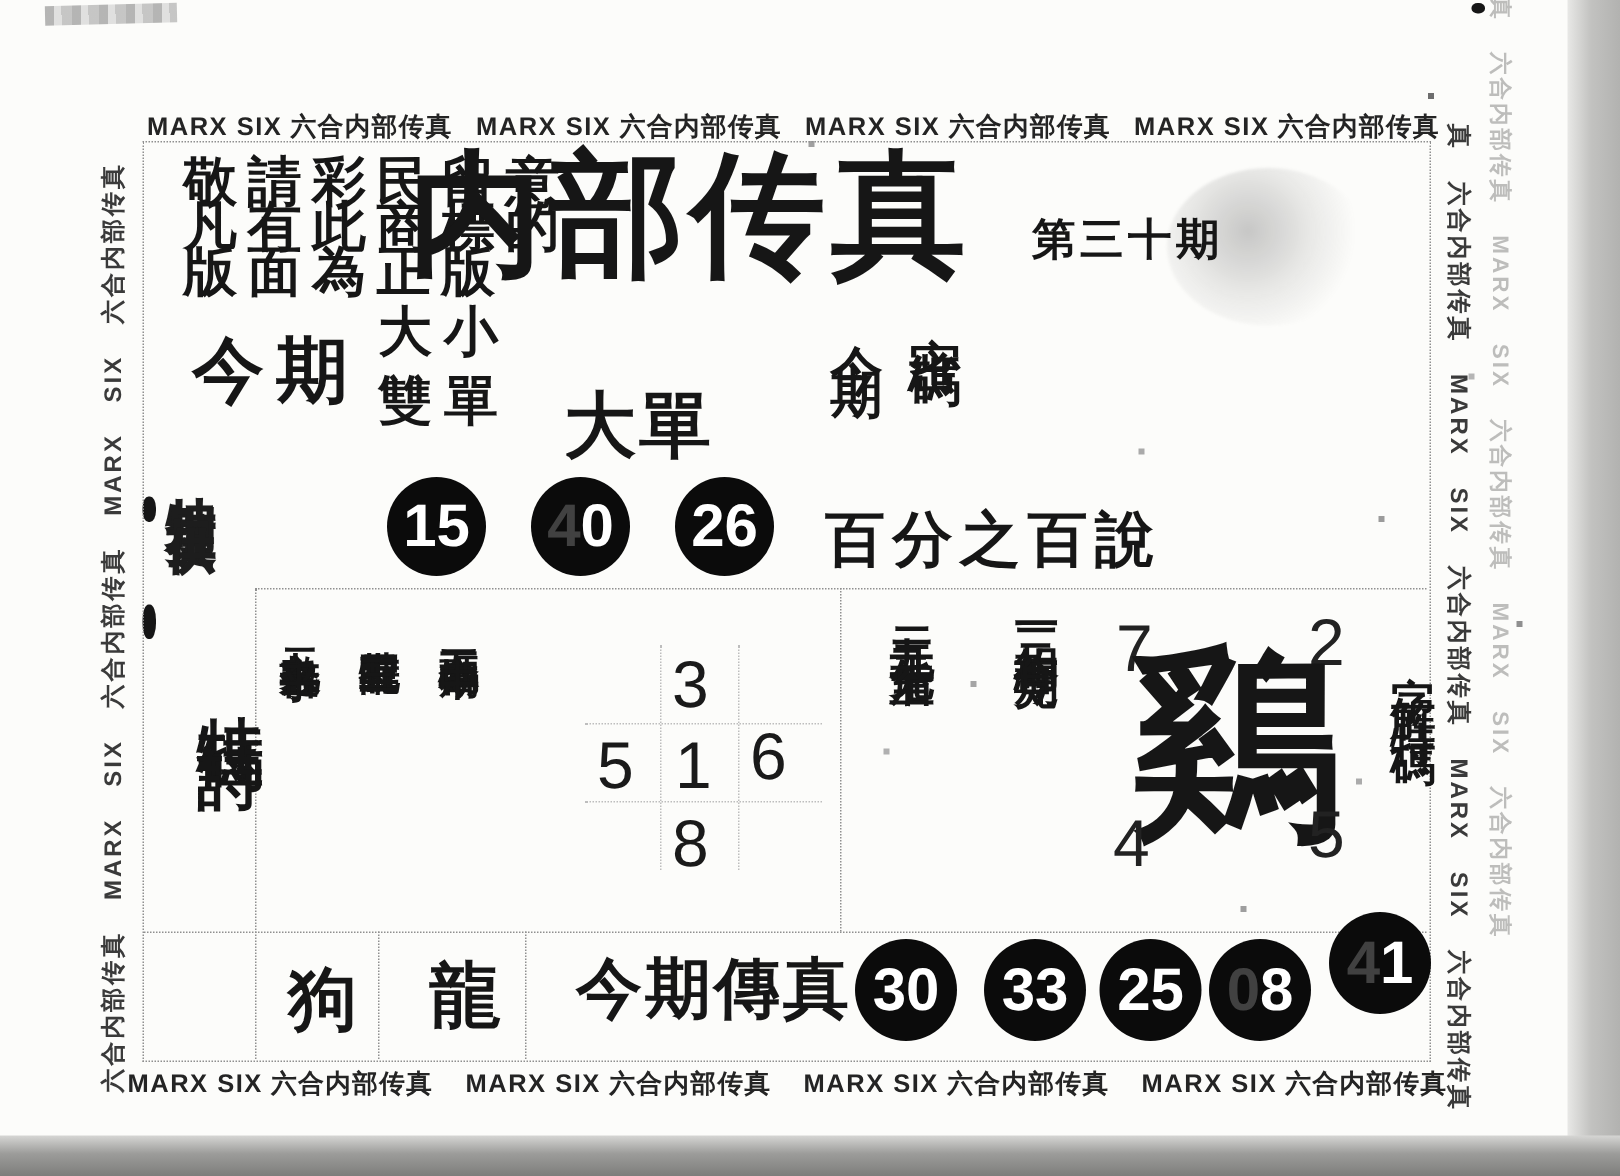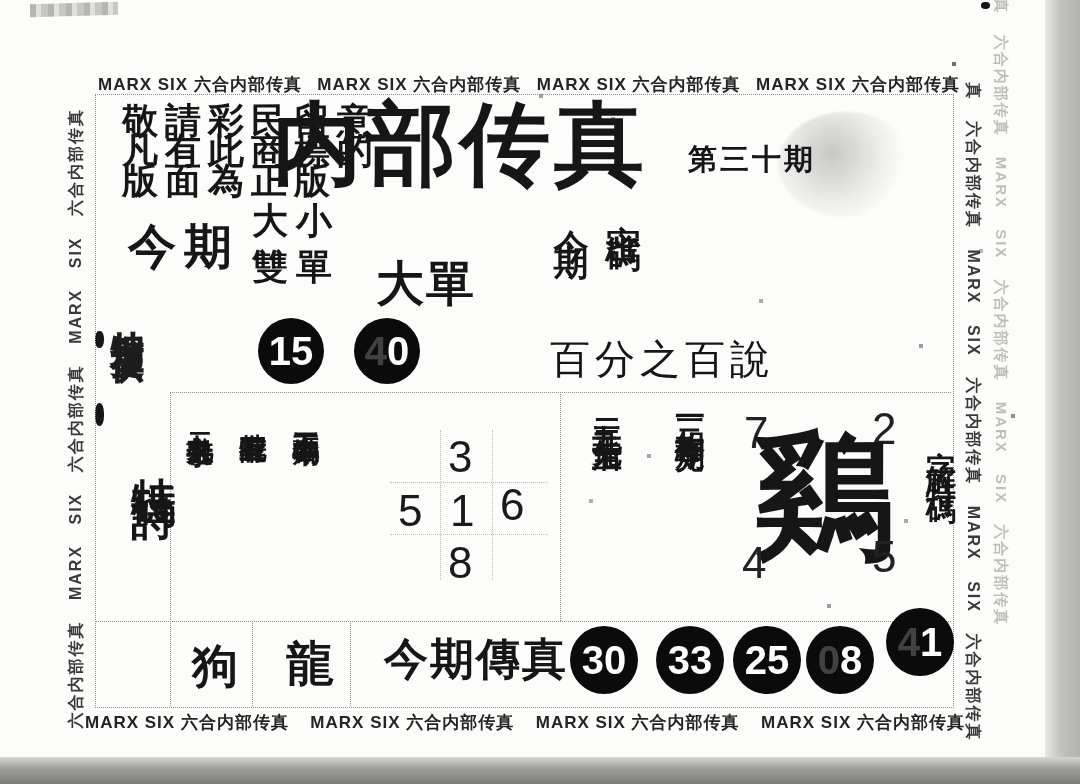--- a/index.html
+++ b/index.html
@@ -35,21 +35,21 @@
   .code{font-size:52px;letter-spacing:1px;color:#1c1c1c;}
 
   .outline-v{font-size:32px;font-weight:bold;letter-spacing:7px;color:#ffffff;
     -webkit-text-stroke:1.4px #1d1d1d;text-shadow:0 0 1px #333;}
 
   .ball{width:66px;height:66px;border-radius:50%;background:#0b0b0b;color:#fff;
     display:flex;align-items:center;justify-content:center;
     font:bold 40px "Liberation Sans","DejaVu Sans",sans-serif;}
   .ball-lg{width:68px;height:68px;}
 
-  .percent{font-size:40px;font-weight:normal;letter-spacing:5px;}
+  .percent{font-size:40px;font-weight:bold;letter-spacing:5px;}
   .poem-title{font-size:44px;font-weight:bold;letter-spacing:9px;}
   .poem-cols{display:flex;flex-direction:row-reverse;gap:17px;}
   .poem-col{font-size:27px;font-weight:bold;letter-spacing:1px;}
   .rpoem-cols{display:flex;flex-direction:row-reverse;gap:42px;}
   .rpoem-col{font-size:30px;font-weight:bold;letter-spacing:4px;}
 
   .gridnum{font:44px "Liberation Sans","DejaVu Sans",sans-serif;color:#1a1a1a;}
   .zodiac{font-size:138px;font-weight:bold;line-height:1;}
   .zodiac-num{font:44px "Liberation Sans","DejaVu Sans",sans-serif;color:#222;}
   .zside{font-size:30px;font-weight:bold;letter-spacing:15px;}
@@ -128,20 +128,23 @@
   <div class="abs v vpair" style="left:546px;top:202px;">今期</div>
   <div class="abs v vpair" style="left:598px;top:196px;">密碼</div>
 
   <div class="abs v outline-v" style="left:106px;top:306px;">特別提供</div>
   <div class="abs ball" style="left:258px;top:318px;">
     <span>15</span>
     </div>
   <div class="abs ball" style="left:354px;top:318px;">
     <span><span style="opacity: 0.22;">4</span><span>0</span></span>
     </div>
+  <div class="abs ball" style="left:450px;top:318px;">
+    <span>26</span>
+    </div>
   <div class="abs percent" style="left:550px;top:332px;">百分之百說</div>
 
   <div class="abs v poem-title" style="left:124px;top:442px;">特碼詩</div>
   <div class="abs poem-cols" style="left:182px;top:412px;height:200px;">
     <div class="v poem-col">三五合碼本期中</div>
     <div class="v poem-col">特中有五配二三</div>
     <div class="v poem-col">二九之數合乎乎</div>
   </div>
 
   <div class="abs dotted-v dotted-faint" style="left:440px;top:430px;height:150px;"></div>

